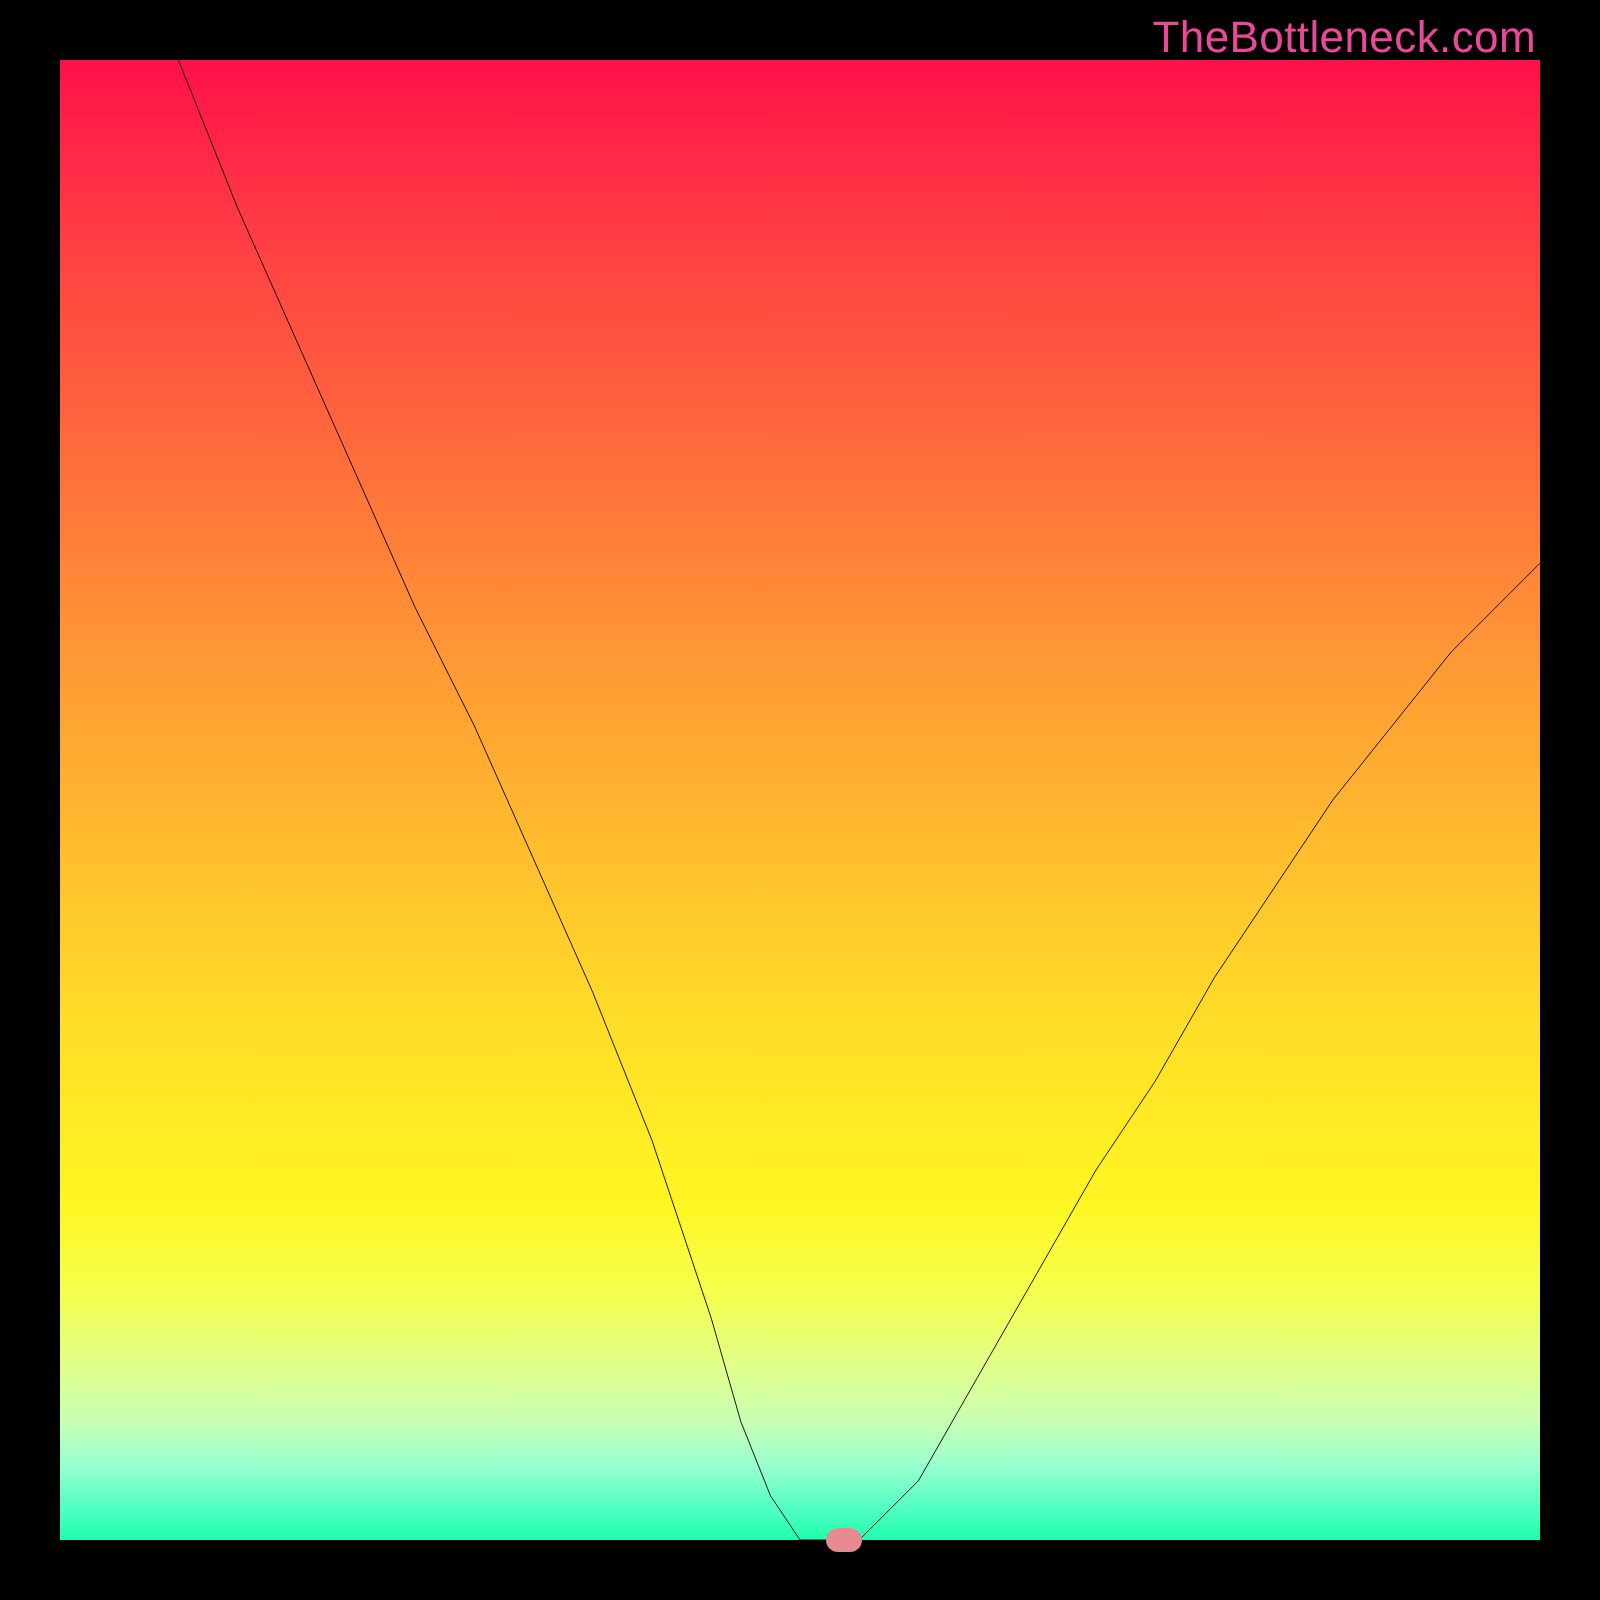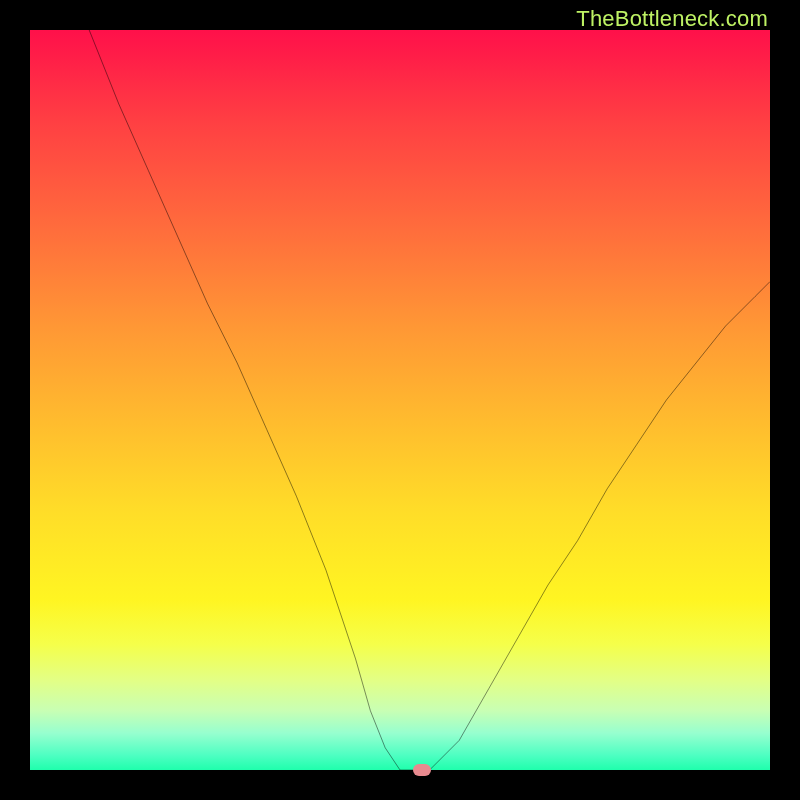--- a/index.html
+++ b/index.html
@@ -38,21 +38,21 @@
       #c8ffb4 92%,
       #97ffcf 95%,
       #4effc2 98%,
       #1fffac 100%
     );
   }
   .watermark {
     position: absolute;
     top: 6px;
     right: 32px;
-    color: #bef264;
+    color: #ec4899;
     font-size: 22px;
     font-weight: 400;
     letter-spacing: 0.2px;
   }
   svg.curve {
     position: absolute;
     top: 0;
     left: 0;
     width: 740px;
     height: 740px;

